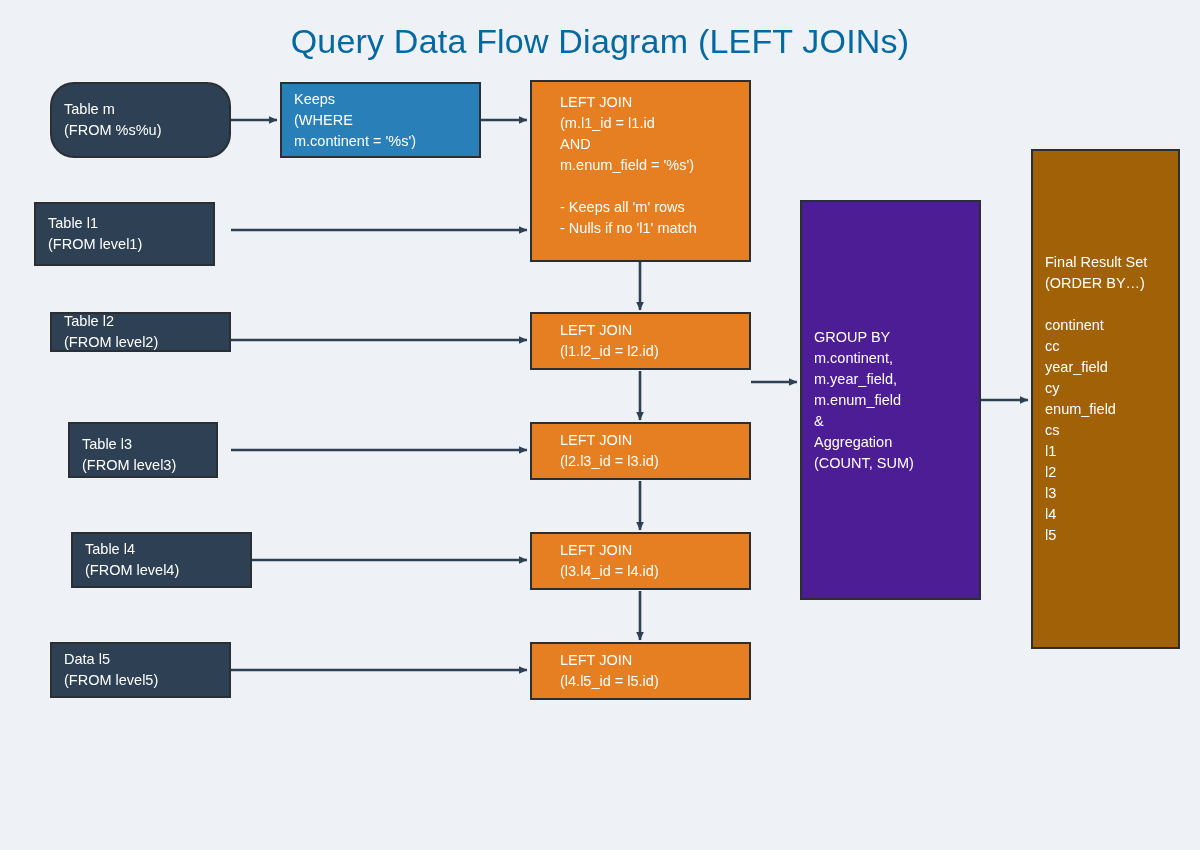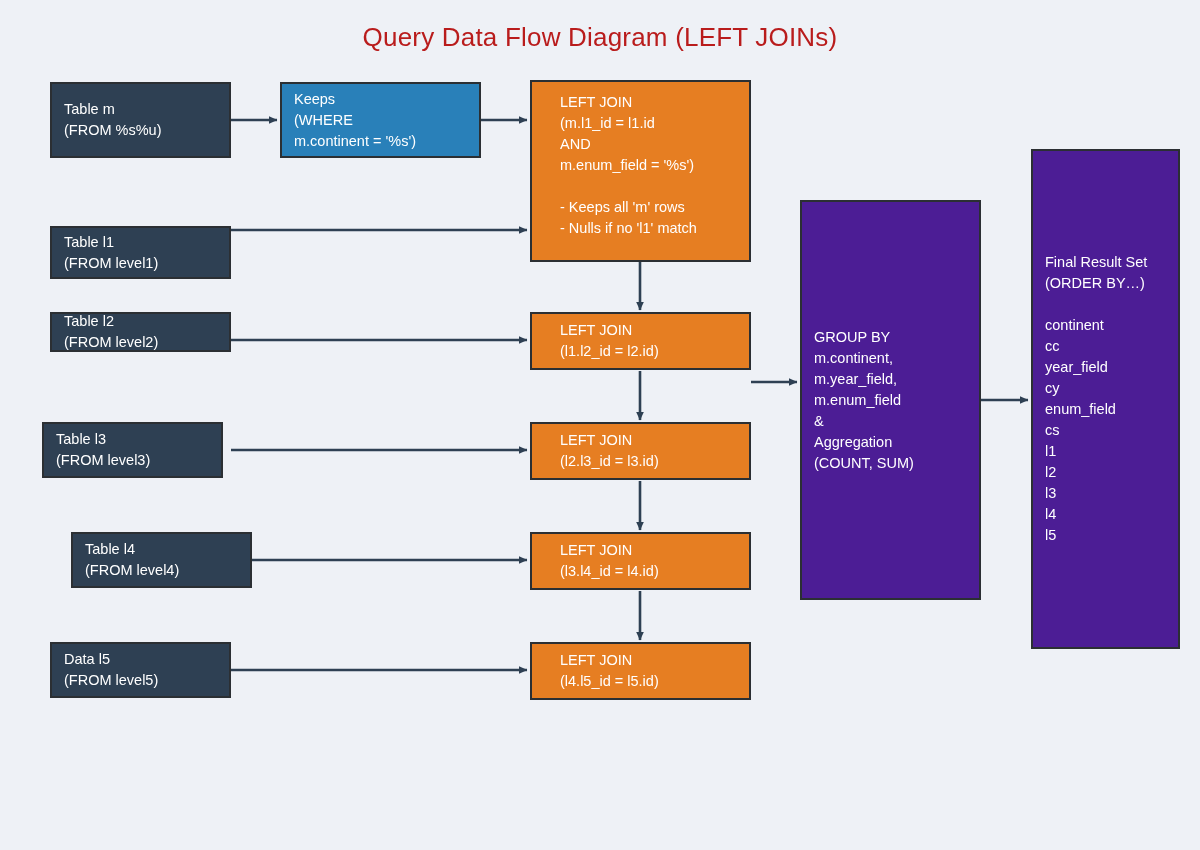--- a/index.html
+++ b/index.html
@@ -27,43 +27,43 @@
     width: 1200px;
     height: 850px;
     pointer-events: none;
   }
   .title {
     position: absolute;
     left: 0;
     top: 22px;
     width: 1200px;
     text-align: center;
-    font-size: 26px;
-    color: #b91c1c;
+    font-size: 34px;
+    color: #0369a1;
     letter-spacing: 0.2px;
     white-space: nowrap;
   }
   .node {
     position: absolute;
     box-sizing: border-box;
     border: 2px solid #2b2f33;
     color: #ffffff;
     font-size: 14.5px;
     line-height: 21px;
     white-space: pre-line;
     display: flex;
     align-items: center;
     padding: 0 12px;
     overflow: hidden;
   }
   .node.table    { background: #2e4053; }
   .node.filter   { background: #2980b9; }
   .node.join     { background: #e67e22; padding-left: 28px; }
   .node.groupby  { background: #4c1d95; }
-  .node.result   { background: #4c1d95; }
+  .node.result   { background: #a16207; }
   .node .txt { display: block; }
 </style>
 </head>
 <body>
 
 <div id="canvas">
 
   <div class="title">Query Data Flow Diagram (LEFT JOINs)</div>
 
   <svg id="svg-layer" viewBox="0 0 1200 850" xmlns="http://www.w3.org/2000/svg">
@@ -95,36 +95,36 @@
       <path d="M640,591 L640,640"></path>
 
       <path d="M231,670 L527,670"></path>
 
       <path d="M751,382 L797,382"></path>
 
       <path d="M981,400 L1028,400"></path>
     </g>
   </svg>
 
-  <div class="node table" style="left:50px;  top:82px;  width:181px; height:76px;">
+  <div class="node table" style="left:50px;  top:82px;  width:181px; height:76px;border-radius:24px;">
     <span class="txt">Table m
 (FROM %s%u)</span>
   </div>
 
-  <div class="node table" style="left:50px;  top:202px; width:181px; height:53px;margin-top:24px;">
+  <div class="node table" style="left:34px;  top:202px; width:181px; height:64px;">
     <span class="txt">Table l1
 (FROM level1)</span>
   </div>
 
   <div class="node table" style="left:50px;  top:312px; width:181px; height:40px;">
     <span class="txt">Table l2
 (FROM level2)</span>
   </div>
 
-  <div class="node table" style="left:42px;  top:422px; width:181px; height:56px;">
+  <div class="node table" style="left:68px;  top:422px; width:150px; height:56px;align-items:flex-end;">
     <span class="txt">Table l3
 (FROM level3)</span>
   </div>
 
   <div class="node table" style="left:50px;  top:532px; width:181px; height:56px;margin-left:21px;">
     <span class="txt">Table l4
 (FROM level4)</span>
   </div>
 
   <div class="node table" style="left:50px;  top:642px; width:181px; height:56px;">

